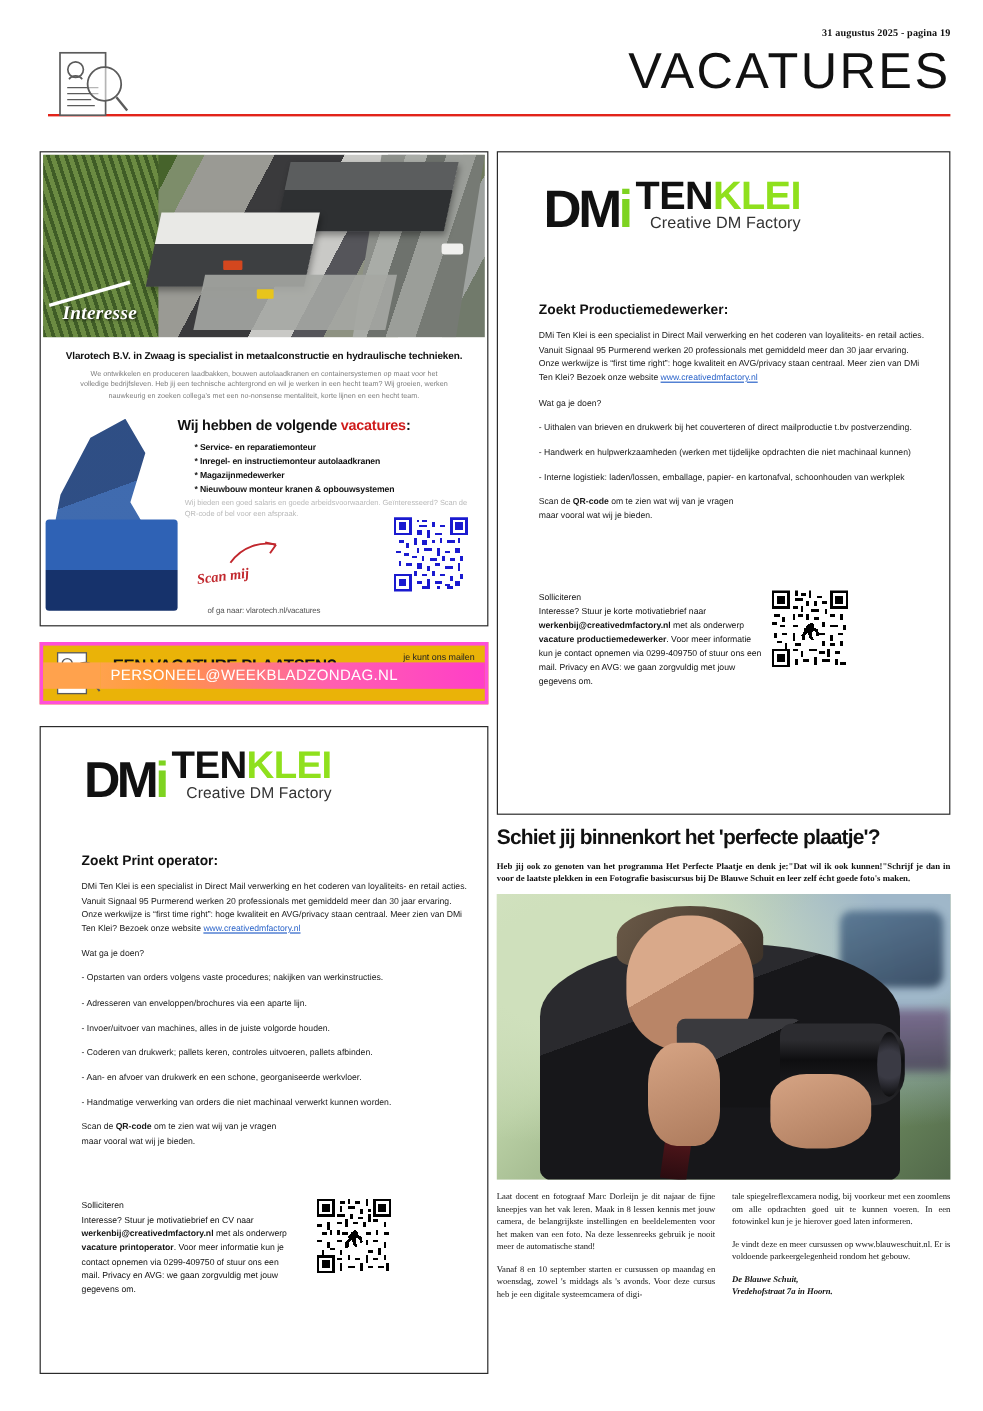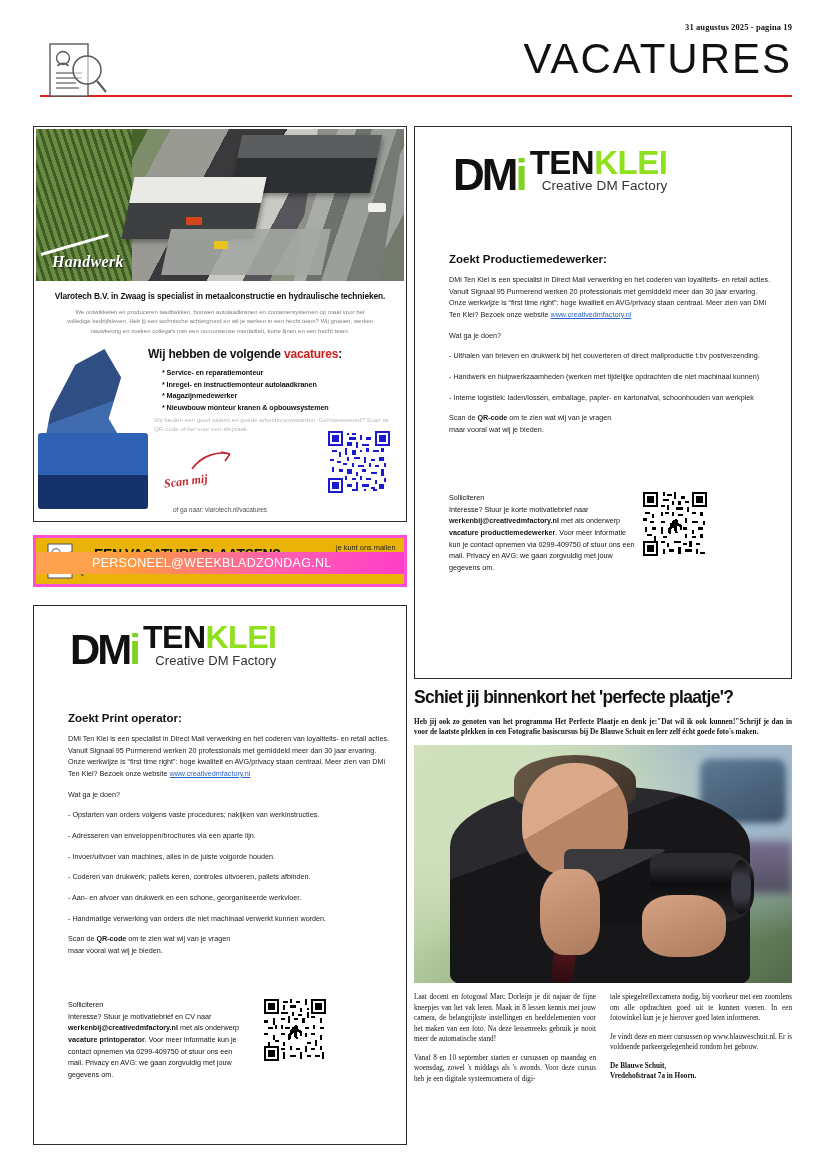--- a/index.html
+++ b/index.html
@@ -242,21 +242,21 @@
     background:linear-gradient(160deg,#d6a484,#ad7b5d); border-radius:36% 40% 44% 36%;
   }
   .ph-strap {
     position:absolute; left:140px; top:178px; width:22px; height:60px;
     background:linear-gradient(180deg,#6e1d22,#2a0c10); transform:rotate(8deg);
   }
   .art-cols { margin-top:9px; display:flex; gap:14px; }
   .art-col { width:182px; font-family:"Liberation Serif", serif; font-size:7.2px;
       line-height:1.46; color:#111; text-align:justify; }
   .art-col p { margin:0 0 8px 0; }
-  .art-col p.b { font-weight:bold; }
+  .art-col p.b { font-weight:bold;font-style:italic; }
 </style>
 </head>
 <body>
 
 <div class="page">
 
   <div class="masthead">
     <div class="dateline">31 augustus 2025 - pagina 19</div>
     <div class="vacatures-title">VACATURES</div>
     <div class="red-rule"></div>
@@ -278,21 +278,21 @@
       <div class="vl-orchard"></div>
       <div class="vl-road"></div>
       <div class="vl-bld-b"></div>
       <div class="vl-bld-a"></div>
       <div class="vl-lot"></div>
       <div class="vl-truck"></div>
       <div class="vl-yellow"></div>
       <div class="vl-van"></div>
       <div class="vl-logo-wrap">
         <div class="vl-logo-swoosh"></div>
-        <div class="vl-logo-text">Handwerk</div>
+        <div class="vl-logo-text">Interesse</div>
       </div>
     </div>
 
     <div class="vl-body">
       <div class="vl-head">Vlarotech B.V. in Zwaag is specialist in metaalconstructie en hydraulische technieken.</div>
       <div class="vl-sub">We ontwikkelen en produceren laadbakken, bouwen autolaadkranen en containersystemen op maat voor het volledige bedrijfsleven. Heb jij een technische achtergrond en wil je werken in een hecht team? Wij groeien, werken nauwkeurig en zoeken collega's met een no-nonsense mentaliteit, korte lijnen en een hecht team.</div>
 
       <div class="vl-crane"></div>
       <div class="vl-crane2"></div>
 

